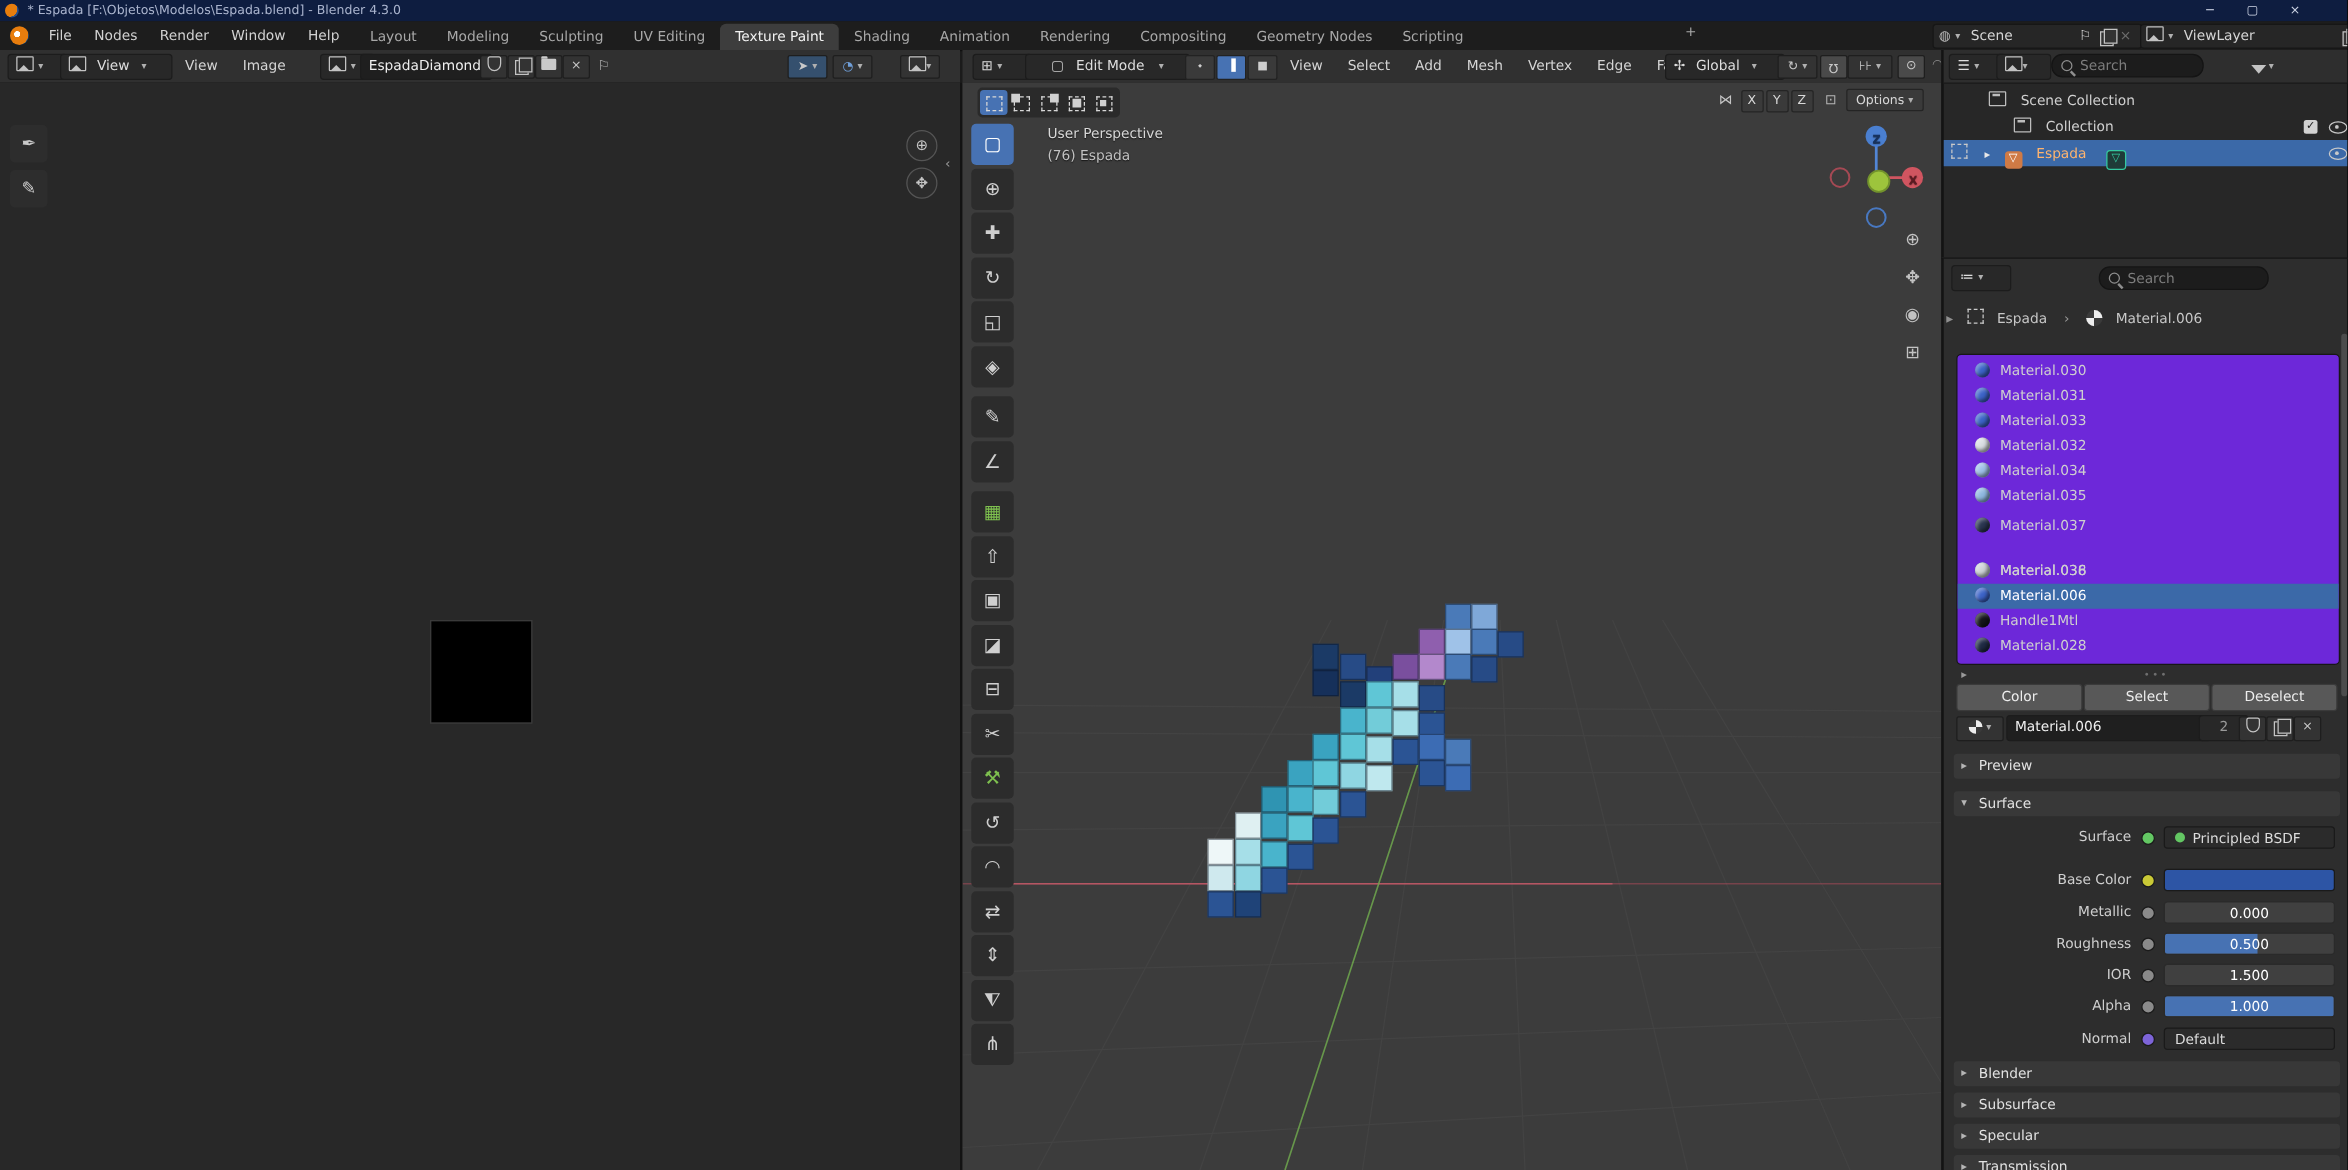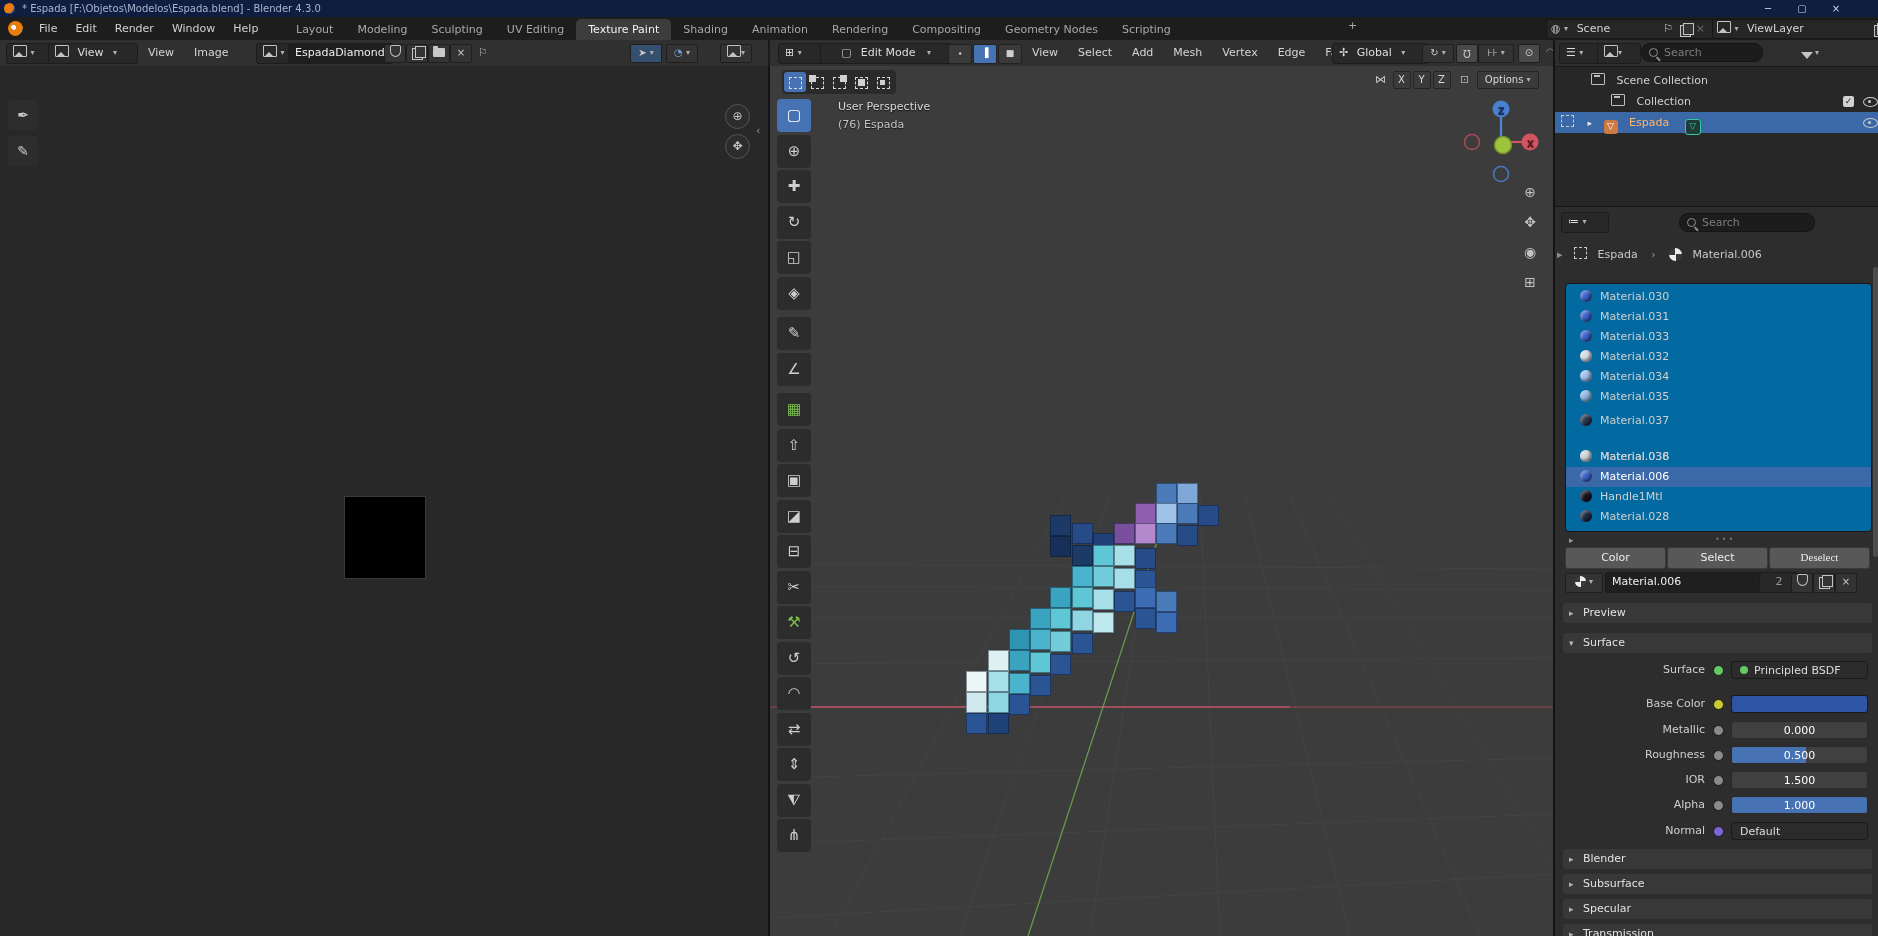--- a/index.html
+++ b/index.html
@@ -83,21 +83,21 @@
   .orow.sel{background:#3b69a8;color:#fff;}
   .boxicon{display:inline-block;width:12px;height:10px;border:1px solid #bdbdbd;border-radius:1px;position:relative;vertical-align:-1px;}
   .boxicon:before{content:"";position:absolute;left:2px;top:1px;width:6px;height:2px;background:#bdbdbd;}
   .meshtri{display:inline-block;width:14px;height:14px;border-radius:3px;background:#cf7a45;color:#fff;
       font-size:9px;text-align:center;line-height:13px;vertical-align:-3px;}
   .meshdata{display:inline-block;width:14px;height:14px;border-radius:3px;border:1px solid #34c9a0;color:#34c9a0;
       font-size:9px;text-align:center;line-height:12px;vertical-align:-3px;background:#1f3b38;}
   .editicon{display:inline-block;width:11px;height:10px;border:1px dashed #c9c9c9;vertical-align:-1px;}
   
   #props{left:1553px;top:206px;width:325px;height:730px;background:#2d2d2d;border-left:2px solid #131313;border-top:1px solid #151515;}
-  #mat-list{position:absolute;left:10px;top:76px;width:305px;height:247px;background:#0369a1;border:1px solid #171717;border-radius:4px;overflow:hidden;}
+  #mat-list{position:absolute;left:10px;top:76px;width:305px;height:247px;background:#6d28d9;border:1px solid #171717;border-radius:4px;overflow:hidden;}
   .mrow{position:absolute;left:0;width:305px;height:20px;line-height:20px;color:#cfcfcf;}
   .mrow.sel{background:#3b69a8;color:#fff;}
   .msphere{display:inline-block;width:12px;height:12px;border-radius:50%;vertical-align:-2px;margin:0 8px 0 14px;
       box-shadow:inset -2px -2px 3px rgba(0,0,0,.5), inset 2px 2px 3px rgba(255,255,255,.35);}
   .abtn{position:absolute;top:0;height:20px;background:#585858;border:1px solid #3a3a3a;border-radius:3px;
       color:#ededed;text-align:center;line-height:19px;}
   .phead{position:absolute;left:8px;width:309px;height:20px;background:#383838;border-radius:3px;
       color:#e2e2e2;line-height:20px;padding-left:20px;box-sizing:border-box;}
   .phead .arr{position:absolute;left:6px;top:0;color:#b5b5b5;font-size:9px;}
   .prow-label{position:absolute;width:150px;text-align:right;color:#cfcfcf;line-height:18px;}
@@ -118,21 +118,21 @@
   <div id="titlebar" class="abs">
     <span class="logo"></span>
     <span id="title-text">* Espada [F:\Objetos\Modelos\Espada.blend] - Blender 4.3.0</span>
     <span class="winbtn" style="right:96px">─</span>
     <span class="winbtn" style="right:62px">▢</span>
     <span class="winbtn" style="right:28px">×</span>
   </div>
 
   <div id="topbar" class="abs">
     <span id="blender-logo"></span>
-    <span id="top-menus"><span class="menu">File</span><span class="menu">Edit</span><span class="menu">Render</span><span class="menu">Window</span><span class="menu">Help</span></span>
+    <span id="top-menus"><span class="menu">File</span><span class="menu">Nodes</span><span class="menu">Render</span><span class="menu">Window</span><span class="menu">Help</span></span>
     <span id="tabs"><span class="tab">Layout</span><span class="tab">Modeling</span><span class="tab">Sculpting</span><span class="tab">UV Editing</span><span class="tab active">Texture Paint</span><span class="tab">Shading</span><span class="tab">Animation</span><span class="tab">Rendering</span><span class="tab">Compositing</span><span class="tab">Geometry Nodes</span><span class="tab">Scripting</span></span>
     <span class="tab" style="position:absolute;left:1340px;padding:0 8px;">+</span>
     <div class="idwidget" style="left:1546px;width:158px;">
       <span class="wic">◍</span>
       <span class="chev">▾</span>
       <span style="padding-left:5px;">Scene</span>
       <span style="position:absolute;right:40px;">⚐</span>
       <span class="ic-copy" style="position:absolute;right:22px;top:5px;"></span>
       <span class="dim" style="position:absolute;right:8px;">×</span>
     </div>
@@ -393,21 +393,21 @@
         <div class="mrow" style="top: 163px;"><span class="msphere" style="background: rgb(207, 211, 216);"></span><span>Material.038</span></div>
         <div class="mrow sel" style="top: 183px;"><span class="msphere" style="background: rgb(60, 99, 200);"></span><span>Material.006</span></div>
         <div class="mrow" style="top: 203px;"><span class="msphere" style="background: rgb(21, 21, 28);"></span><span>Handle1Mtl</span></div>
         <div class="mrow" style="top: 223px;"><span class="msphere" style="background: rgb(31, 42, 68);"></span><span>Material.028</span></div>
       </div>
     <span style="position:absolute;left:14px;top:328px;color:#9a9a9a;font-size:9px;">▸</span>
     <span class="gripdots" style="position:absolute;left:160px;top:328px;">•••</span>
     <div id="mat-actions" style="position:absolute;left:10px;top:340px;width:305px;height:20px;">
         <div class="abtn" style="left: 0px; width: 99px;">Color</div>
         <div class="abtn" style="left: 102px; width: 99px;">Select</div>
-        <div class="abtn" style="left: 204px; width: 99px; font-family: Liberation Serif, serif;">Deselect</div>
+        <div class="abtn" style="left: 204px; width: 99px;">Deselect</div>
       </div>
 
     <div style="position:absolute;left:10px;top:366px;height:20px;">
       <div class="ibtn" style="left:0;top:0;width:36px;height:18px;">
         <span style="display:inline-block;width:11px;height:11px;border-radius:50%;vertical-align:-2px;background:conic-gradient(#ededed 0 90deg,#3a3a3a 90deg 180deg,#ededed 180deg 270deg,#3a3a3a 270deg);"></span>
         <span class="chev">▾</span>
       </div>
       <div class="pill" style="left:40px;top:-1px;width:150px;background:#1f1f1f;color:#f0f0f0;"><span>Material.006</span></div>
       <div class="pill" style="left:194px;top:-1px;width:26px;text-align:center;color:#9a9a9a;"><span>2</span></div>
       <div class="ibtn" style="left:226px;top:0;width:20px;height:18px;"><span class="ic-shield"></span></div>

